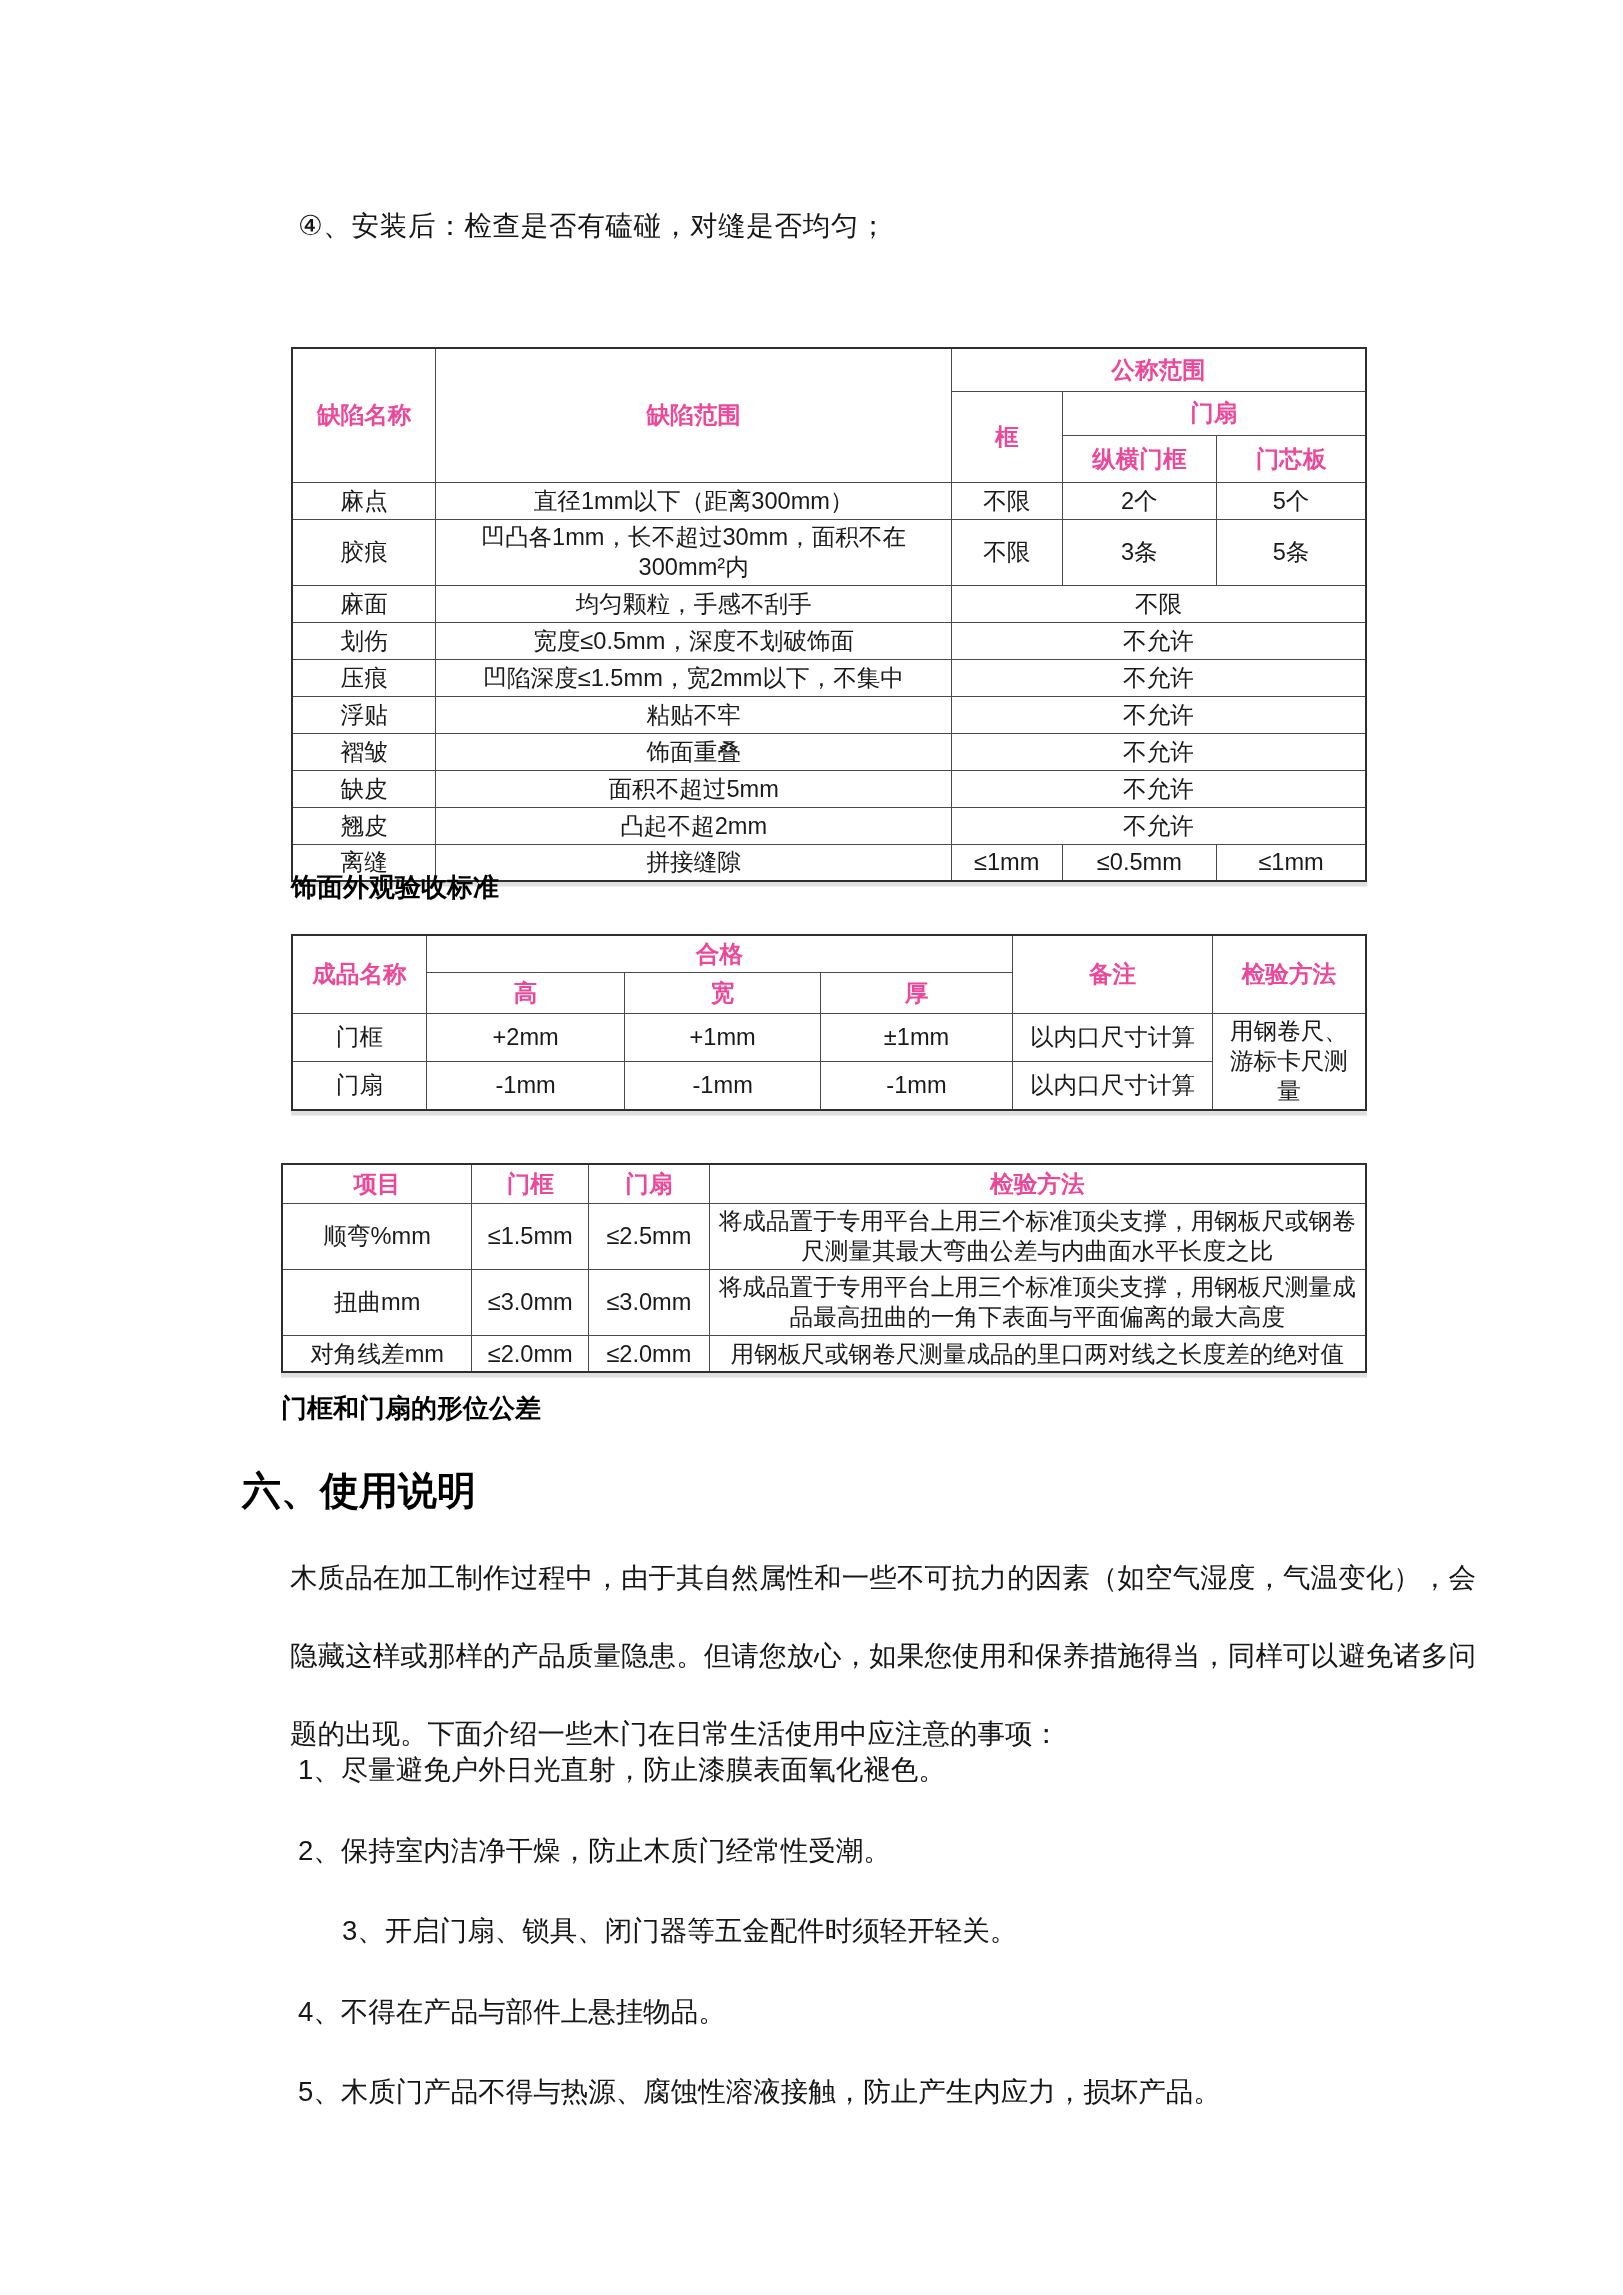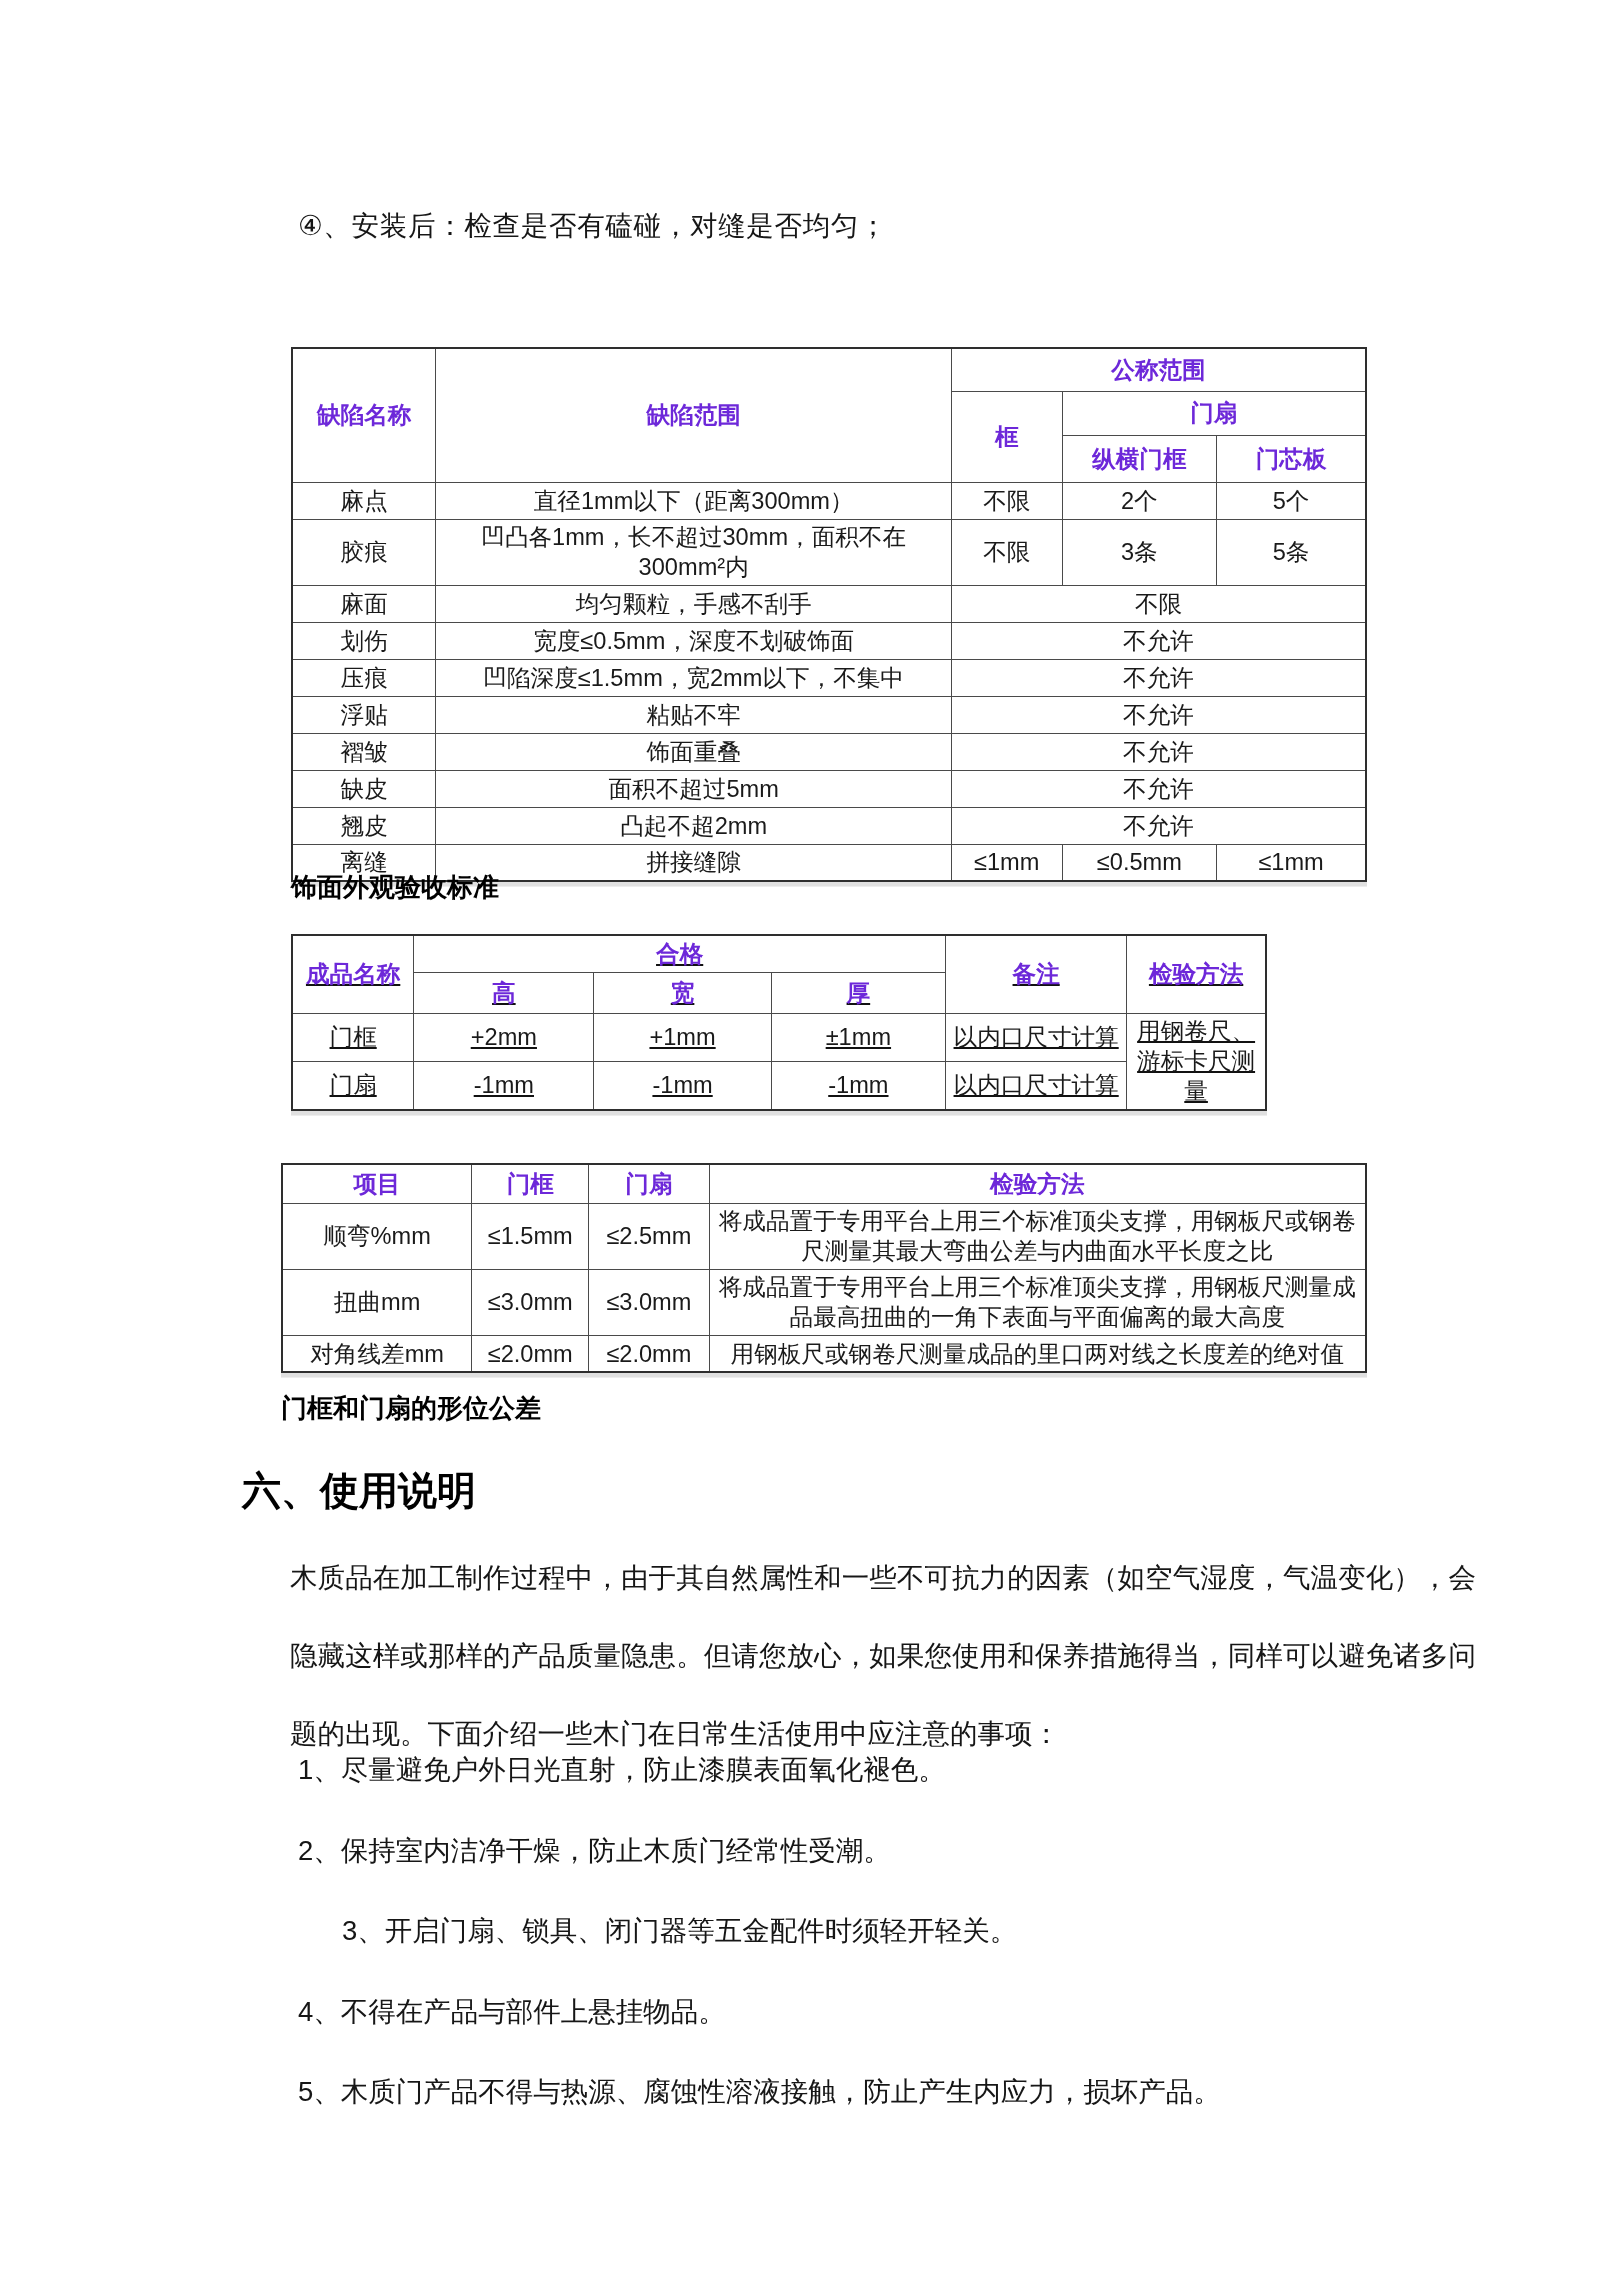--- a/index.html
+++ b/index.html
@@ -32,21 +32,21 @@
   table{border:2px solid #2e2e2e;}
   td, th{
     text-align:center;
     vertical-align:middle;
     padding:2.6px 6.5px;
     font-size:23.6px;
     line-height:30px;
     color:#1a1a1a;
     overflow:hidden;
   }
-  th{font-weight:700;color:#6d28d9;}
+  th{font-weight:700;color:#ec4899;}
   td{font-weight:400;}
   .caption{
     position:absolute;
     font-size:26px;
     font-weight:700;
     color:#000;
   }
   .section-heading{
     position:absolute;
     left:242px;
@@ -162,21 +162,21 @@
       <td>拼接缝隙</td>
       <td>≤1mm</td>
       <td>≤0.5mm</td>
       <td>≤1mm</td>
     </tr>
   </tbody>
     </table>
 
   <div class="caption" style="left:291px; top:870px; width:1076px;">饰面外观验收标准</div>
 
-  <table style="left:291px; top:934px; width:976px;text-decoration:underline;">
+  <table style="left:291px; top:934px; width:1076px;">
     <colgroup>
       <col style="width:12.5%">
         <col style="width:18.5%">
         <col style="width:18.2%">
         <col style="width:17.9%">
         <col style="width:18.6%">
         <col style="width:14.3%">
     </colgroup>
     <tbody>
         <tr class="t2a">

